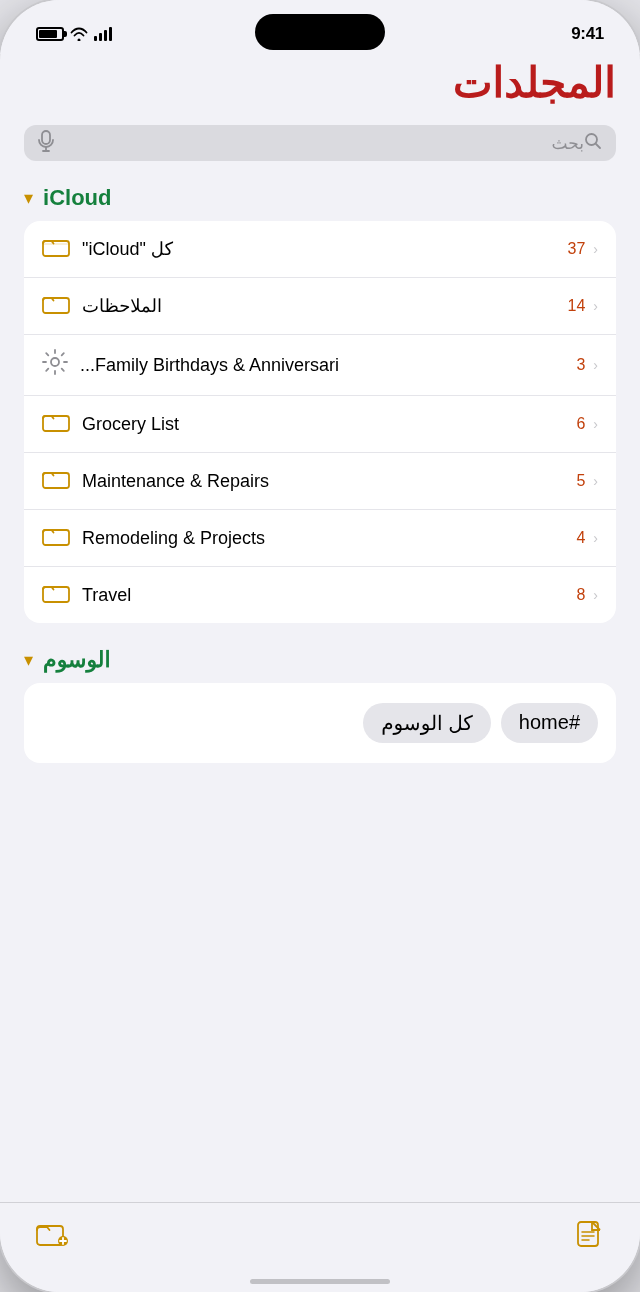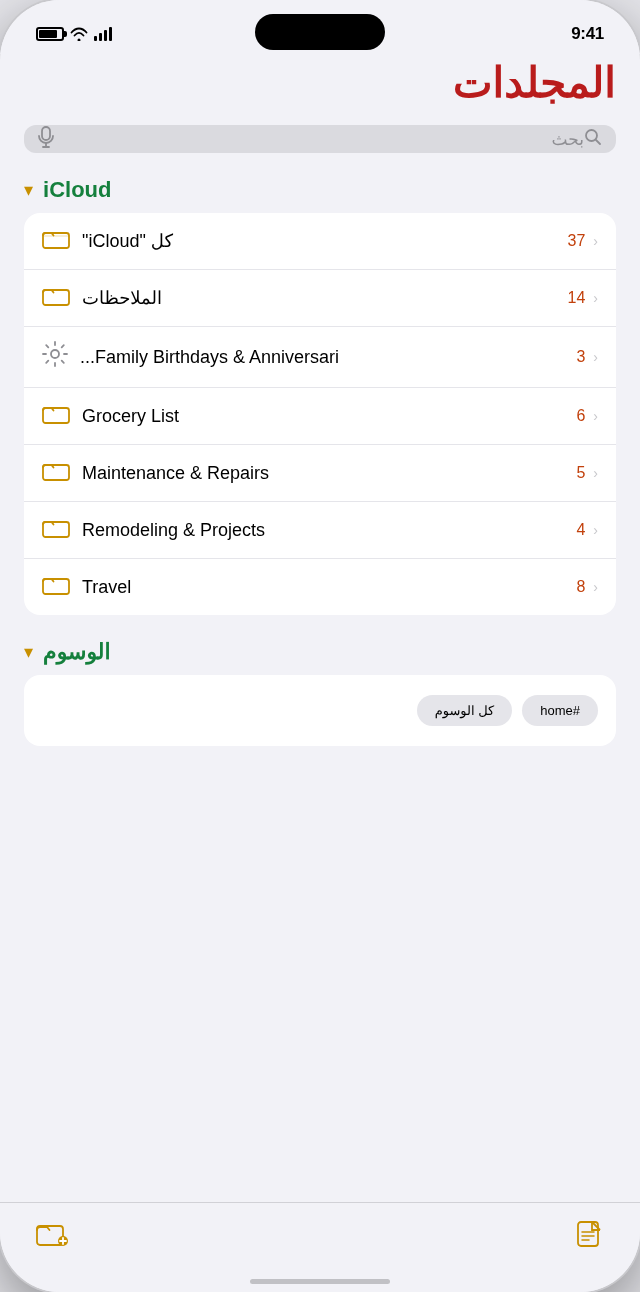--- a/index.html
+++ b/index.html
@@ -129,21 +129,21 @@
       direction: rtl;
       color: #b91c1c;
       margin-bottom: 18px;
       margin-top: 4px;
     }
 
     
     .search-bar {
       background: #dadadf;
       border-radius: 12px;
-      height: 28px;
+      height: 36px;
       display: flex;
       align-items: center;
       justify-content: space-between;
       padding: 0 14px;
       margin-bottom: 24px;
       direction: rtl;
     }
 
     .search-placeholder {
       color: #8e8e93;
@@ -247,21 +247,21 @@
       display: flex;
       flex-wrap: wrap;
       gap: 10px;
       justify-content: flex-end;
     }
 
     .tag-chip {
       background: #e5e5ea;
       border-radius: 20px;
       padding: 8px 18px;
-      font-size: 13px;
+      font-size: 20px;
       color: #000;
       direction: rtl;
     }
 
     
     .bottom-toolbar {
       position: absolute;
       bottom: 0;
       left: 0;
       right: 0;

